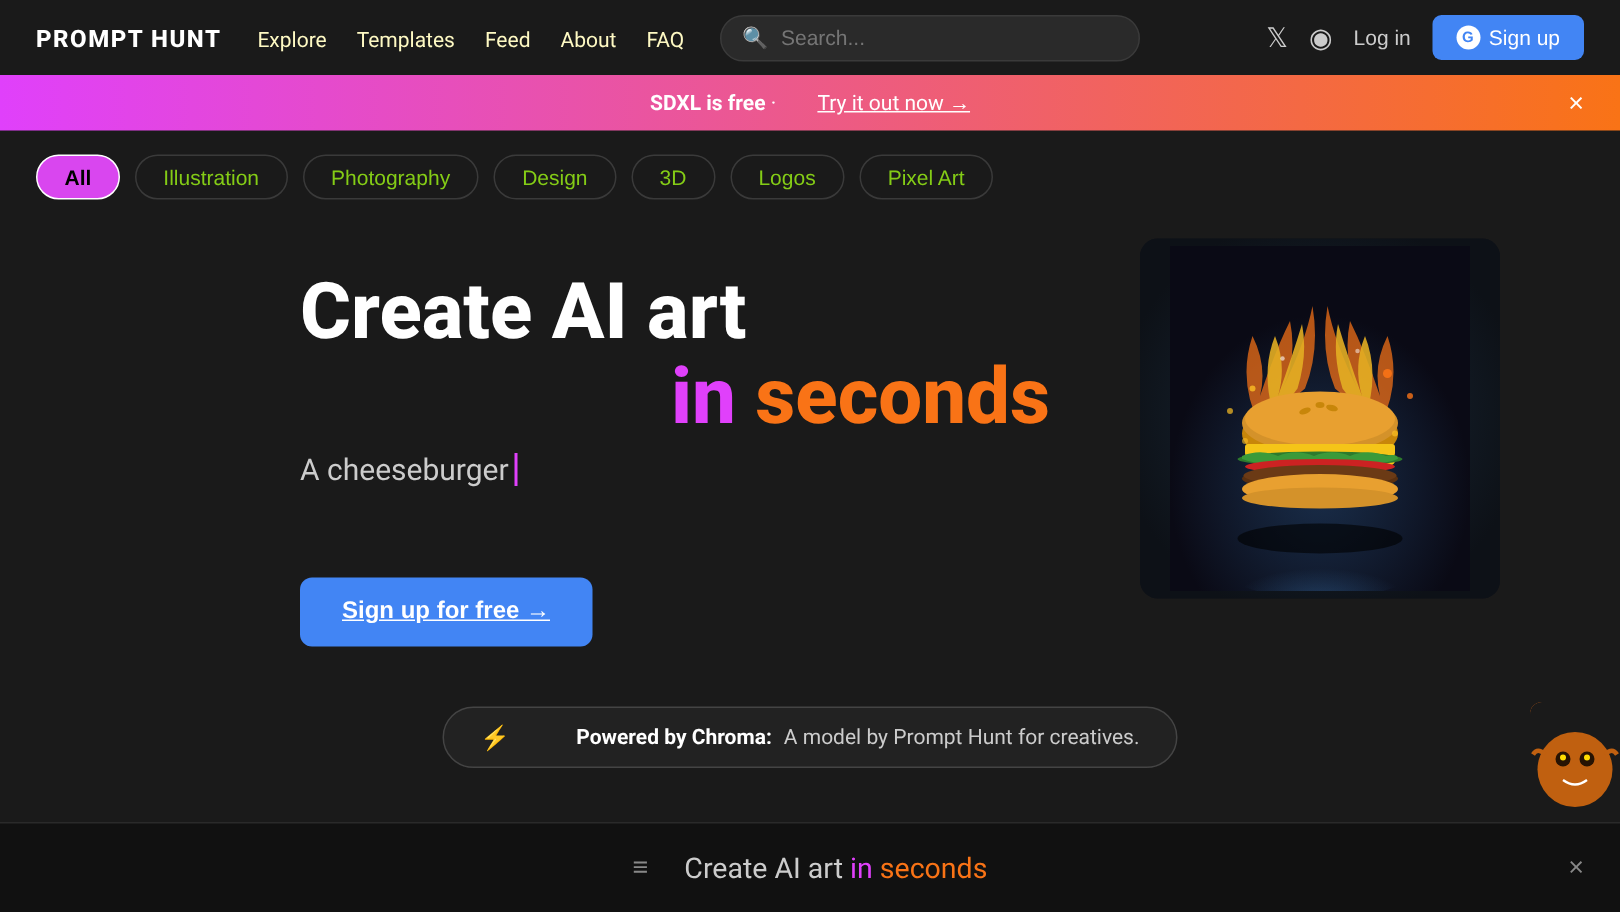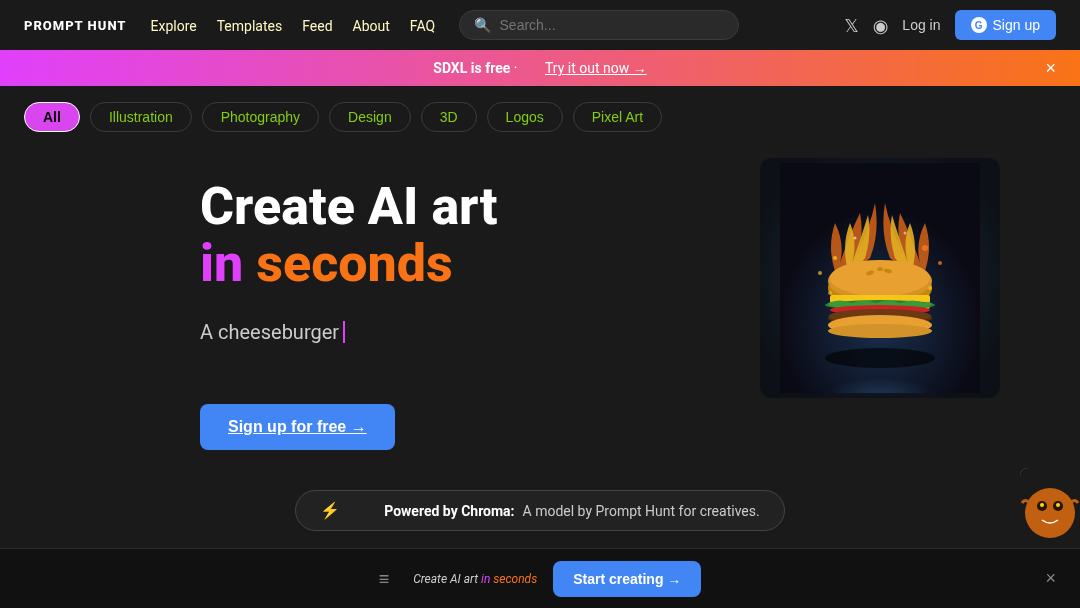--- a/index.html
+++ b/index.html
@@ -17,21 +17,21 @@
     .navbar {
       display: flex;
       align-items: center;
       padding: 0 24px;
       height: 50px;
       background: #1a1a1a;
       gap: 24px;
     }
     .logo {
       font-weight: 800;
-      font-size: 13px;
+      font-size: 16px;
       letter-spacing: 1px;
       color: #fff;
       white-space: nowrap;
     }
     .nav-links {
       display: flex;
       gap: 20px;
       list-style: none;
     }
     .nav-links li a {
@@ -160,27 +160,28 @@
     .hero-title {
       font-size: 52px;
       font-weight: 800;
       line-height: 1.1;
       color: #fff;
     }
     .hero-subtitle {
       font-size: 52px;
       font-weight: 800;
       line-height: 1.1;
+      text-align: right;
     }
     .in-word { color: #e040fb; }
     .seconds-word { color: #f97316; }
     .hero-tagline {
       font-size: 20px;
       color: #ccc;
-      margin-top: 28px;
+      margin-top: 8px;
       display: flex;
       align-items: center;
       gap: 2px;
     }
     .cursor-blink {
       display: inline-block;
       width: 2px;
       height: 22px;
       background: #e040fb;
       margin-left: 2px;
@@ -252,21 +253,21 @@
       left: 0;
       right: 0;
       height: 60px;
       background: #111;
       display: flex;
       align-items: center;
       justify-content: center;
       gap: 16px;
       border-top: 1px solid #2a2a2a;
     }
-    .bottom-text { font-size: 12px; color: #ccc; font-style: italic; }
+    .bottom-text { font-size: 19px; color: #ccc; }
     .bottom-text .in-word { color: #e040fb; }
     .bottom-text .seconds-word { color: #f97316; }
     .start-btn {
       background: #4285f4;
       color: #fff;
       border: none;
       border-radius: 8px;
       padding: 10px 20px;
       font-size: 14px;
       font-weight: 600;
@@ -450,15 +451,14 @@
 
 <div class="bottom-sticky">
   <span class="menu-icon">≡</span>
   <span class="bottom-text">
     <span>Create AI art</span>
     <span> </span>
     <span class="in-word">in</span>
     <span> </span>
     <span class="seconds-word">seconds</span>
   </span>
-  <button class="start-btn">Start creating →</button>
   <button class="bottom-close">×</button>
 </div>
 
 </body></html>

